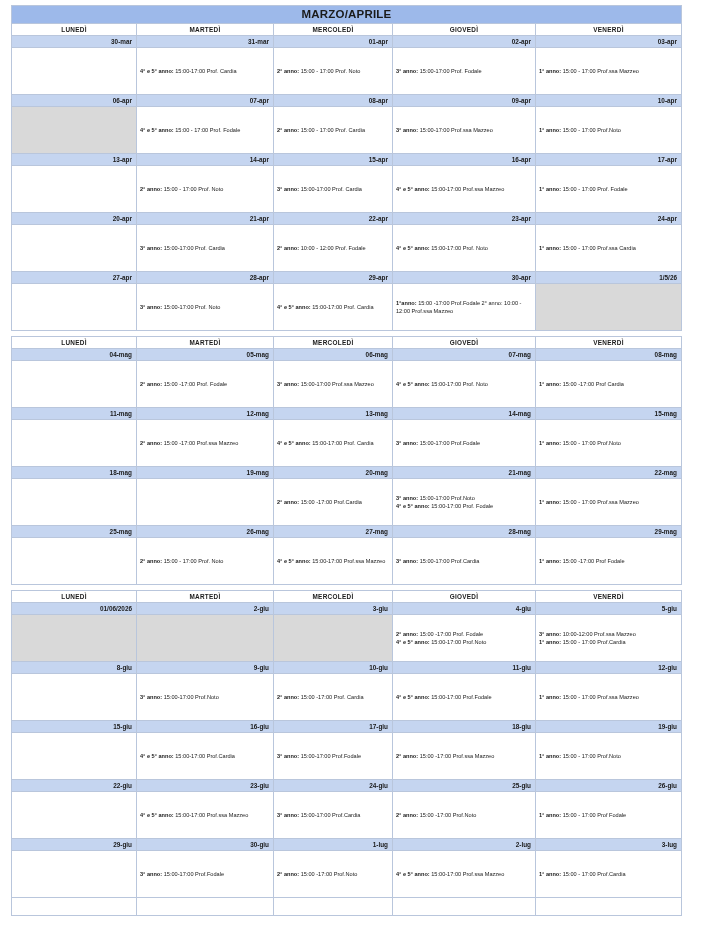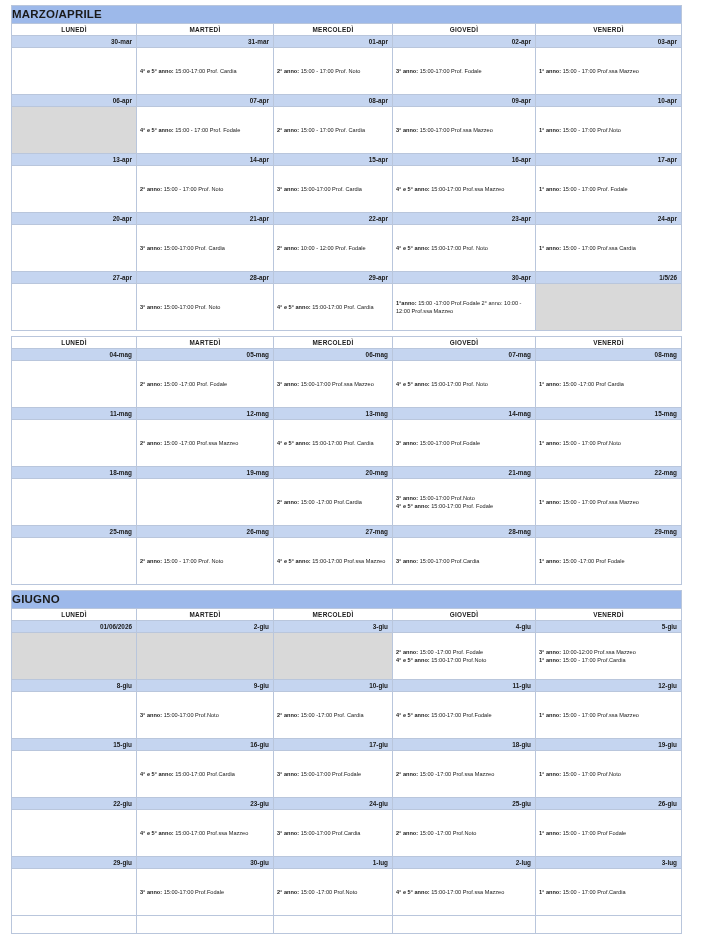--- a/index.html
+++ b/index.html
@@ -40,20 +40,21 @@
     vertical-align: top;
     font-weight: normal;
   }
 
   
   td.month-banner {
     background: #9db9ea;
     color: #1a1a1a;
     font-size: 11.5px;
     font-weight: bold;
+    text-align: center;
     height: 17px;
     line-height: 17px;
     letter-spacing: 0.2px;
     border: 1px solid #b9c6dc;
   }
   
   td.wd {
     background: #ffffff;
     color: #1a1a1a;
     font-size: 6.4px;
@@ -461,24 +462,20 @@
         </tr>
         <tr class="gap">
           <td></td>
           <td></td>
           <td></td>
           <td></td>
           <td></td>
           <td></td>
         </tr>
         <tr>
-          <td class="month-banner" colspan="5">GIUGNO</td>
-          <td class="gutter"></td>
-        </tr>
-        <tr>
           <td class="wd">LUNEDÌ</td>
           <td class="wd">MARTEDÌ</td>
           <td class="wd">MERCOLEDÌ</td>
           <td class="wd">GIOVEDÌ</td>
           <td class="wd">VENERDÌ</td>
           <td class="gutter"></td>
         </tr>
         <tr>
           <td class="date">01/06/2026</td>
           <td class="date">2-giu</td>

